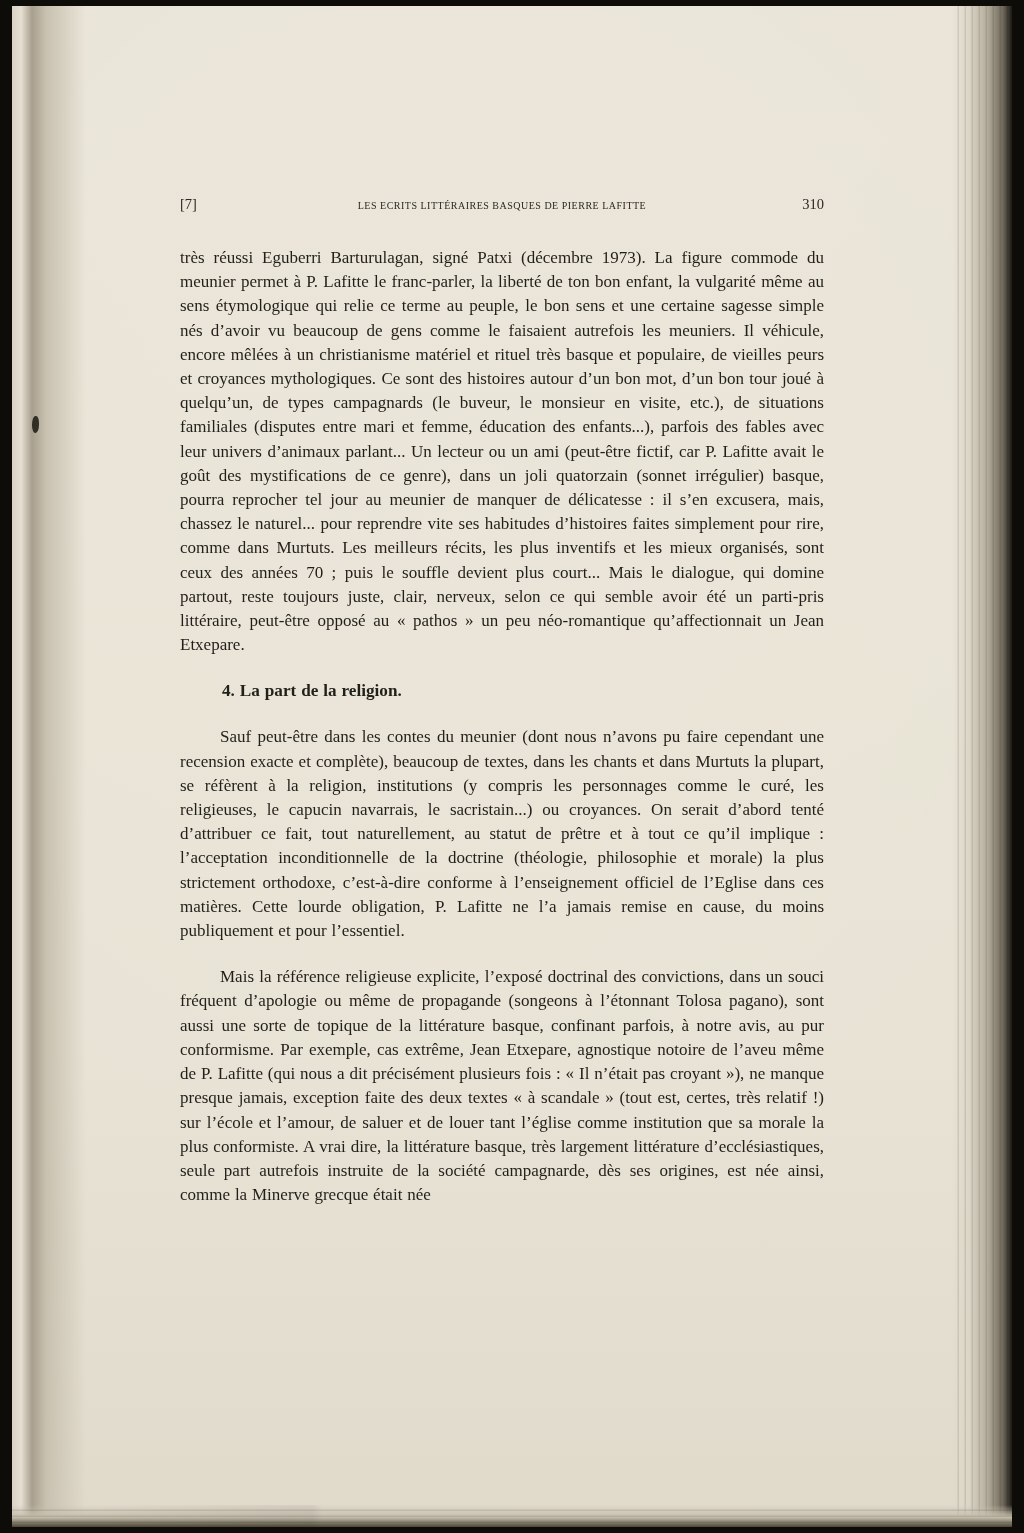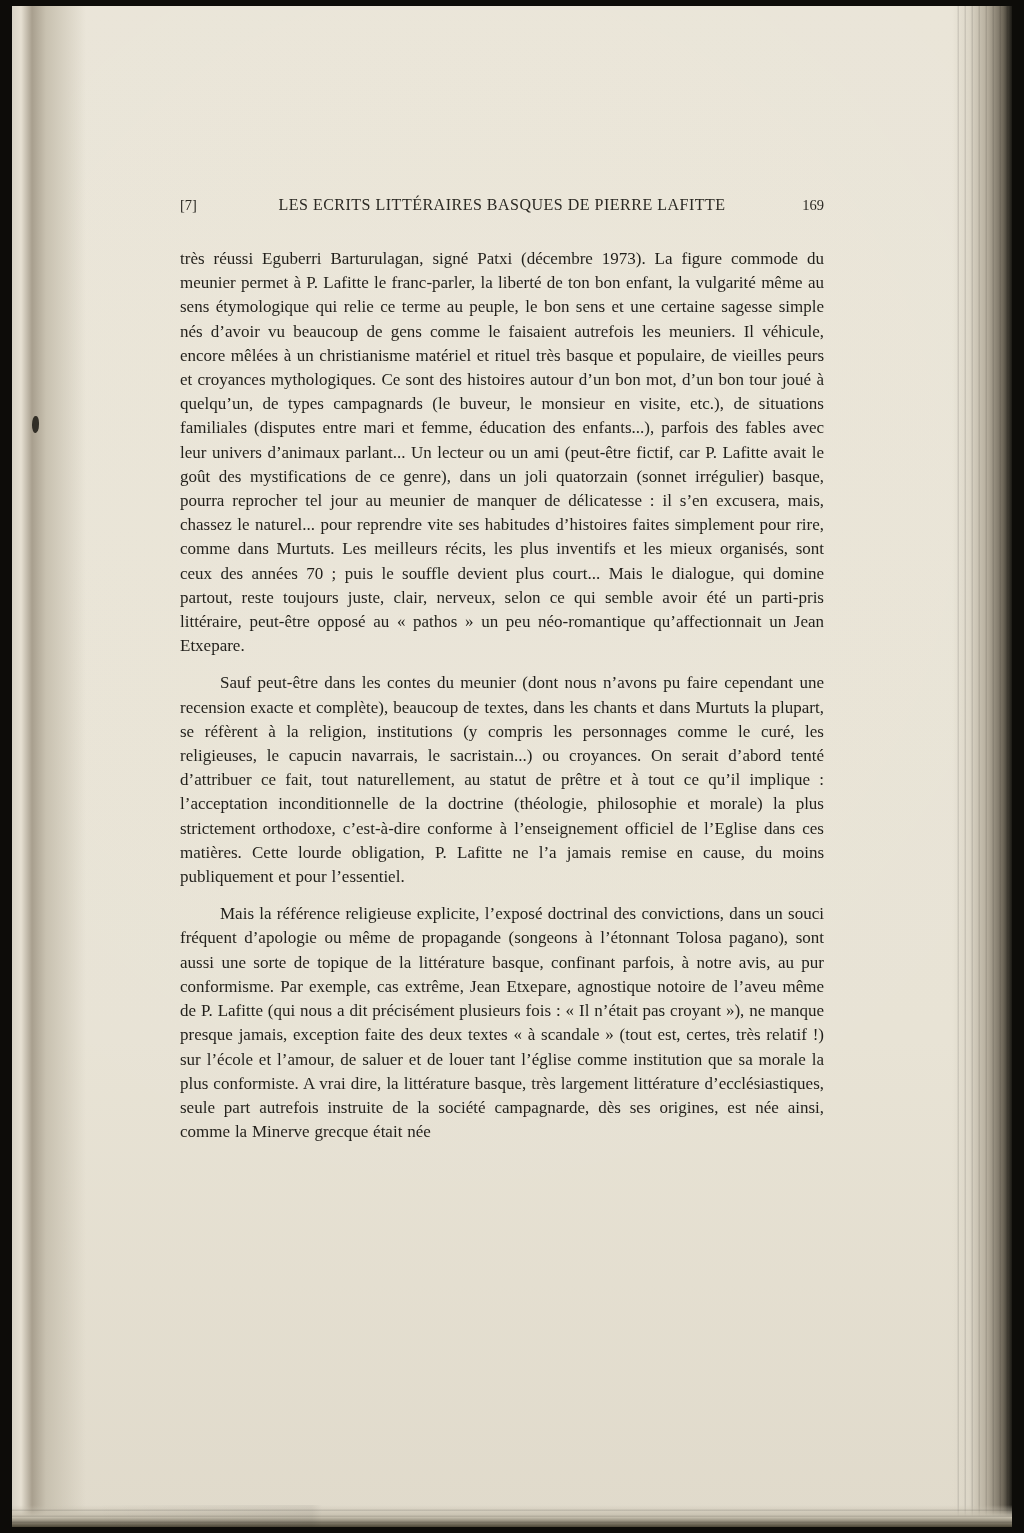--- a/index.html
+++ b/index.html
@@ -40,31 +40,31 @@
     background:#1b1913; border-radius:50% 40% 50% 45%; opacity:.85;
   }
   .text-block {
     position:absolute; left:168px; top:190px; width:644px;
   }
   .running-head {
     display:grid; grid-template-columns:90px 1fr 90px; align-items:baseline;
     color:#2a2822;
   }
   .running-head .issue { font-size:14.5px; }
-  .running-head .title { text-align:center; font-size:16px; letter-spacing:0.5px; white-space:nowrap; }
+  .running-head .title { text-align:center; font-size:10px; letter-spacing:0.5px; white-space:nowrap; }
   .running-head .folio { text-align:right; font-size:14.5px; }
   .body-text {
     margin-top:33px;
     font-size:17px; line-height:24.2px;
     text-align:justify;
     color:#211f1a;
     word-spacing:0.6px;
   }
   .para { margin:0; }
-  .para.indent { text-indent:40px; margin-top:13px; }
+  .para.indent { text-indent:40px; margin-top:22px; }
   .em { }
   .section-heading {
     font-weight:bold; font-size:17.2px; line-height:24px;
     margin:22px 0 13px 42px;
     text-align:left;
     color:#211f1a;
   }
 </style>
 </head>
 <body>
@@ -72,21 +72,22 @@
 <div class="page">
   <div class="gutter"></div>
   <div class="right-stack"></div>
   <div class="bottom-stack"></div>
   <div class="ink-spot"></div>
 
   <div class="text-block">
     <header class="running-head">
       <span class="issue">[7]</span>
       <span class="title">LES ECRITS LITTÉRAIRES BASQUES DE PIERRE LAFITTE</span>
-      <span class="folio">169</span>
+      <span class="folio">310</span>
     </header>
     <main class="body-text">
         <p class="para"><span>très réussi </span><span class="em">Eguberri Barturulagan,</span><span> signé Patxi (décembre 1973). La figure commode du meunier permet à P. Lafitte le franc-parler, la liberté de ton bon enfant, la vulgarité même au sens étymologique qui relie ce terme au peuple, le bon sens et une certaine sagesse simple nés d’avoir vu beaucoup de gens comme le faisaient autrefois les meuniers. Il véhicule, encore mêlées à un christianisme matériel et rituel très basque et populaire, de vieilles peurs et croyances mythologiques. Ce sont des histoires autour d’un bon mot, d’un bon tour joué à quelqu’un, de types campagnards (le buveur, le monsieur en visite, etc.), de situations familiales (disputes entre mari et femme, éducation des enfants...), parfois des fables avec leur univers d’animaux parlant... Un lecteur ou un ami (peut-être fictif, car P. Lafitte avait le goût des mystifications de ce genre), dans un joli quatorzain (sonnet irrégulier) basque, pourra reprocher tel jour au meunier de manquer de délicatesse : il s’en excusera, mais, chassez le naturel... pour reprendre vite ses habitudes d’histoires faites simplement pour rire, comme dans </span><span class="em">Murtuts.</span><span> Les meilleurs récits, les plus inventifs et les mieux organisés, sont ceux des années 70 ; puis le souffle devient plus court... Mais le dialogue, qui domine partout, reste toujours juste, clair, nerveux, selon ce qui semble avoir été un parti-pris littéraire, peut-être opposé au « pathos » un peu néo-romantique qu’affectionnait un Jean Etxepare.</span></p>
+        <h2 class="section-heading">4. La part de la religion.</h2>
         <p class="para indent"><span>Sauf peut-être dans les contes du meunier (dont nous n’avons pu faire cependant une recension exacte et complète), beaucoup de textes, dans les chants et dans </span><span class="em">Murtuts</span><span> la plupart, se réfèrent à la religion, institutions (y compris les personnages comme le curé, les religieuses, le capucin navarrais, le sacristain...) ou croyances. On serait d’abord tenté d’attribuer ce fait, tout naturellement, au statut de prêtre et à tout ce qu’il implique : l’acceptation inconditionnelle de la doctrine (théologie, philosophie et morale) la plus strictement orthodoxe, c’est-à-dire conforme à l’enseignement officiel de l’Eglise dans ces matières. Cette lourde obligation, P. Lafitte ne l’a jamais remise en cause, du moins publiquement et pour l’essentiel.</span></p>
         <p class="para indent"><span>Mais la référence religieuse explicite, l’exposé doctrinal des convictions, dans un souci fréquent d’apologie ou même de propagande (songeons à l’étonnant </span><span class="em">Tolosa pagano),</span><span> sont aussi une sorte de topique de la littérature basque, confinant parfois, à notre avis, au pur conformisme. Par exemple, cas extrême, Jean Etxepare, agnostique notoire de l’aveu même de P. Lafitte (qui nous a dit précisément plusieurs fois : « Il n’était pas croyant »), ne manque presque jamais, exception faite des deux textes « à scandale » (tout est, certes, très relatif !) sur l’école et l’amour, de saluer et de louer tant l’église comme institution que sa morale la plus conformiste. A vrai dire, la littérature basque, très largement littérature d’ecclésiastiques, seule part autrefois instruite de la société campagnarde, dès ses origines, est née ainsi, comme la Minerve grecque était née</span></p>
       </main>
   </div>
 </div>
 
 </body></html>

